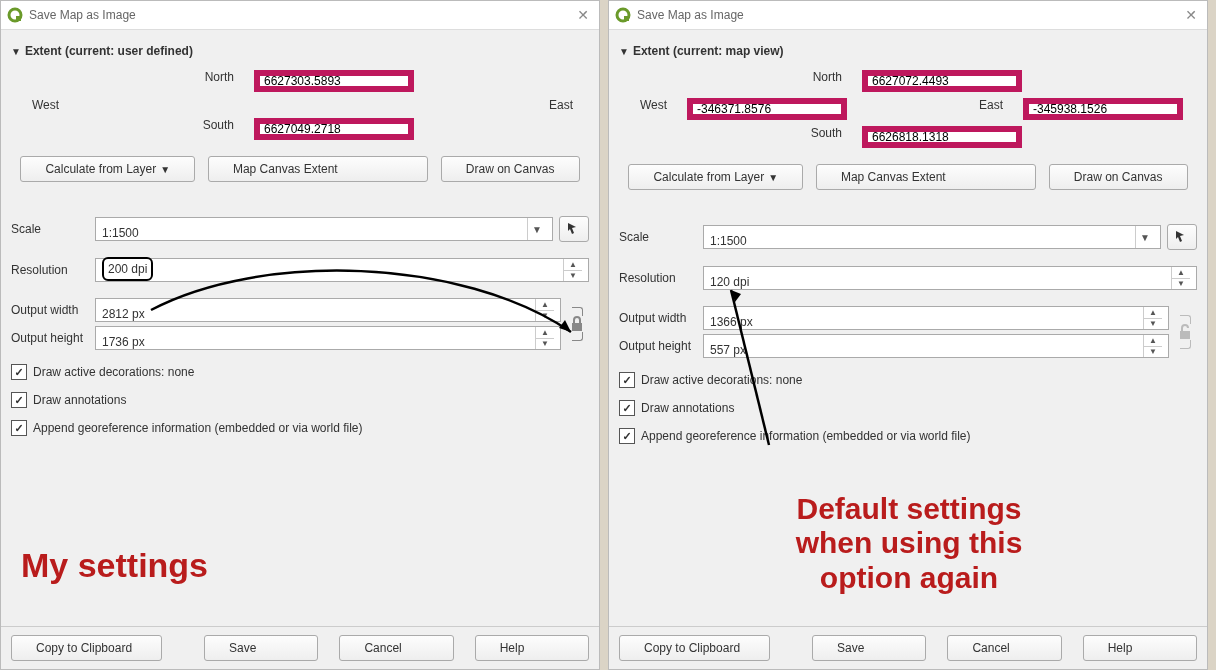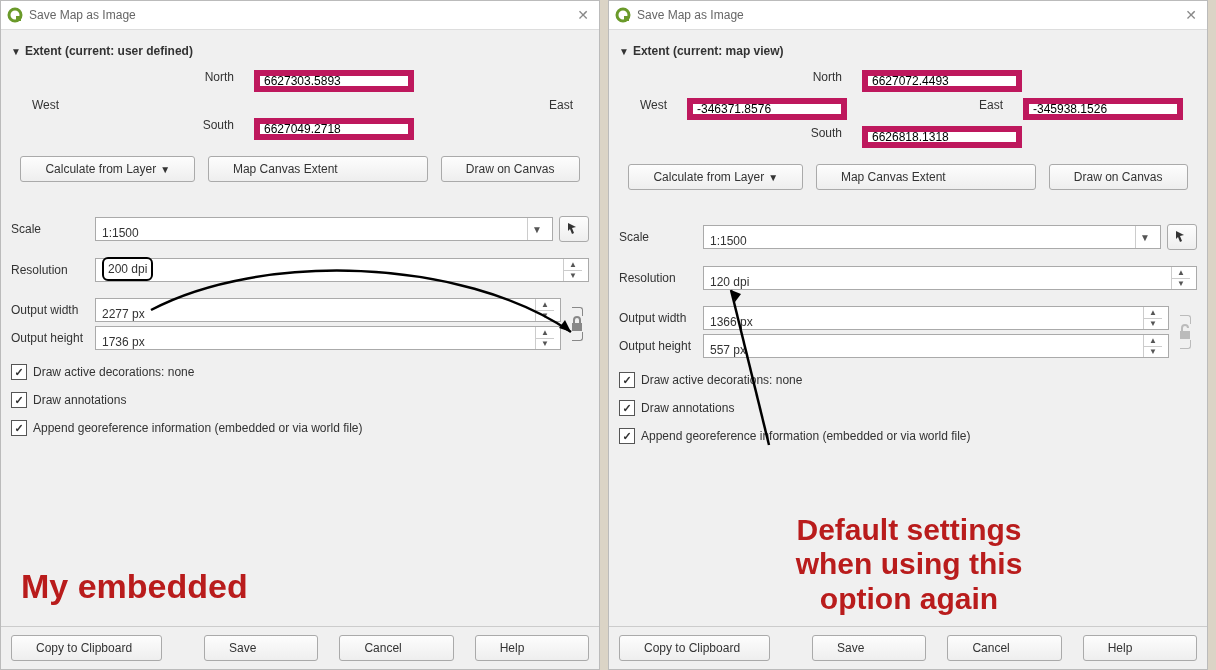--- a/index.html
+++ b/index.html
@@ -111,21 +111,21 @@
     position:absolute;
     font-family: Arial, sans-serif;
     font-weight: bold;
     color: #b91c1c;
     pointer-events: none;
     line-height: 1.15;
   }
   .footer {
     border-top: 1px solid #ccc;
     padding: 8px 10px;
-    display:flex; align-items:center; gap:21px;
+    display:flex; align-items:center; gap:21px;margin-top:21px;
   }
   .footer .spacer { flex:1; }
   .highlight-box {
     border:2px solid #000; border-radius:6px; padding:0 4px; display:inline-block; line-height:20px;
   }
   .dialog-right { left:608px; }
   .dialog-left { left:0; }
   svg.arrow { position:absolute; pointer-events:none; }
 </style>
 </head>
@@ -200,21 +200,21 @@
             <div>▼</div>
           </div>
       </div>
     </div>
 
     <div style="display:flex; align-items:stretch; gap:4px;">
       <div style="flex:1">
         <div class="form-row" style="margin-bottom:4px">
           <span class="form-label">Output width</span>
           <div class="ninput">
-              <span>2277 px</span>
+              <span>2812 px</span>
               <div class="spin">
                 <div>▲</div>
                 <div>▼</div>
               </div>
             </div>
         </div>
         <div class="form-row" style="margin-top:4px">
           <span class="form-label">Output height</span>
           <div class="ninput">
               <span>1736 px</span>
@@ -241,21 +241,21 @@
     </div>
     <div class="checkrow">
       <span class="chk">✓</span>
       <span>Draw annotations</span>
     </div>
     <div class="checkrow">
       <span class="chk">✓</span>
       <span>Append georeference information (embedded or via world file)</span>
     </div>
 
-    <div class="annot-red" style="left:20px; bottom:20px; font-size:34px;">My embedded</div>
+    <div class="annot-red" style="left:20px; bottom:20px; font-size:34px;">My settings</div>
 
     <svg class="arrow" style="left:140px; top:232px; width:450px; height:90px;">
       <path d="M 10 48 C 120 -10, 320 -5, 430 70" stroke="#000" stroke-width="2.5" fill="none"></path>
       <path d="M 430 70 l -12 -4 l 6 -8 z" fill="#000"></path>
     </svg>
 
   </div>
   <div class="footer">
     <span class="btn" style="width:110px">Copy to Clipboard</span>
     <span class="spacer"></span>

